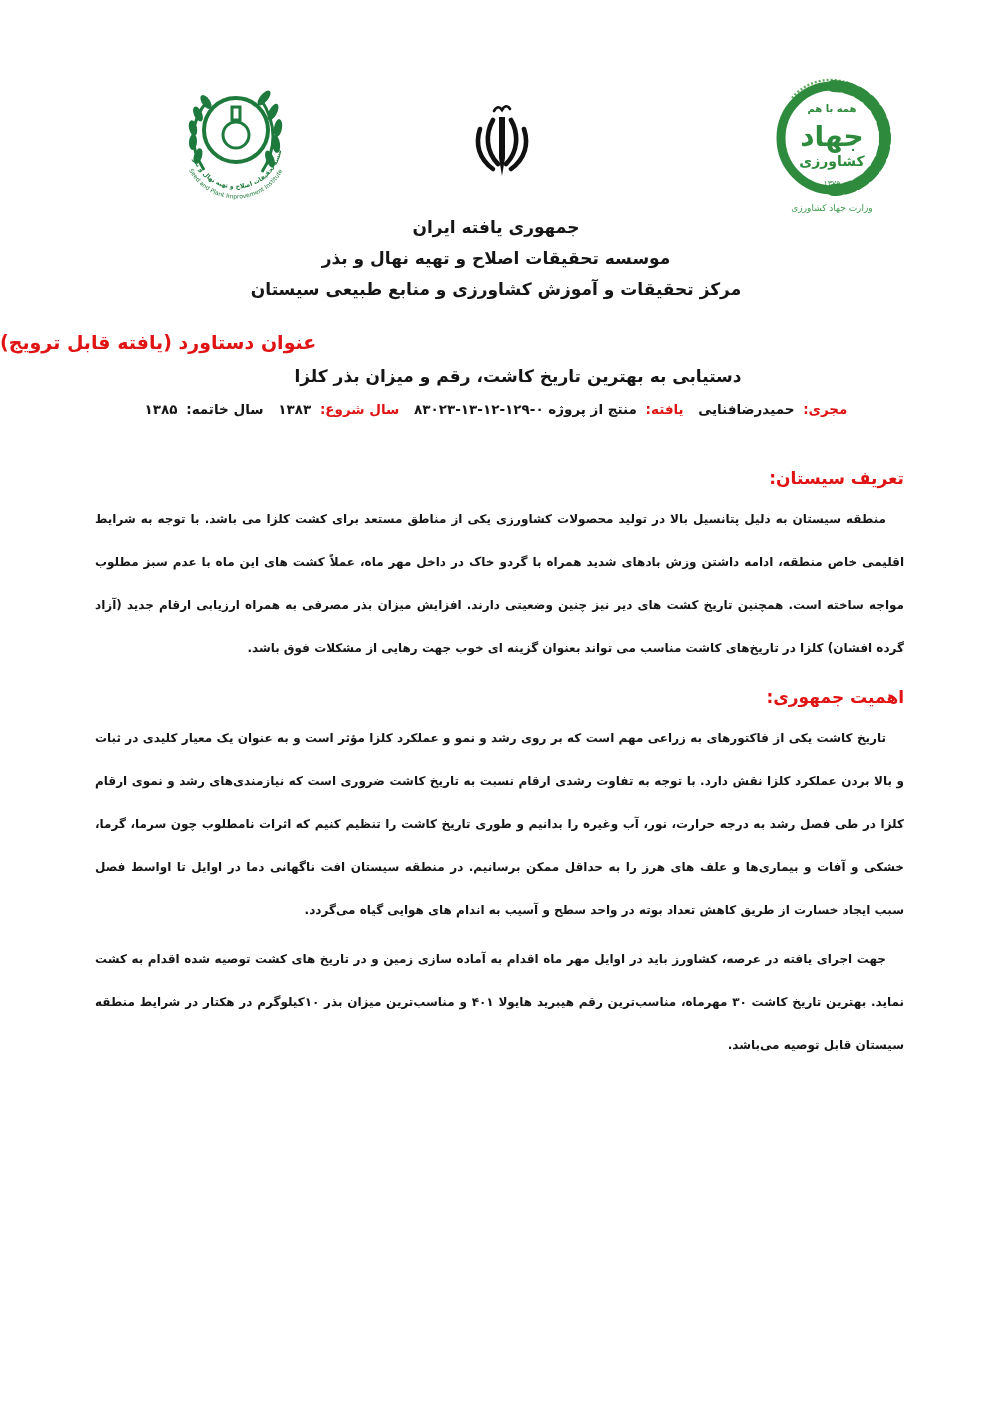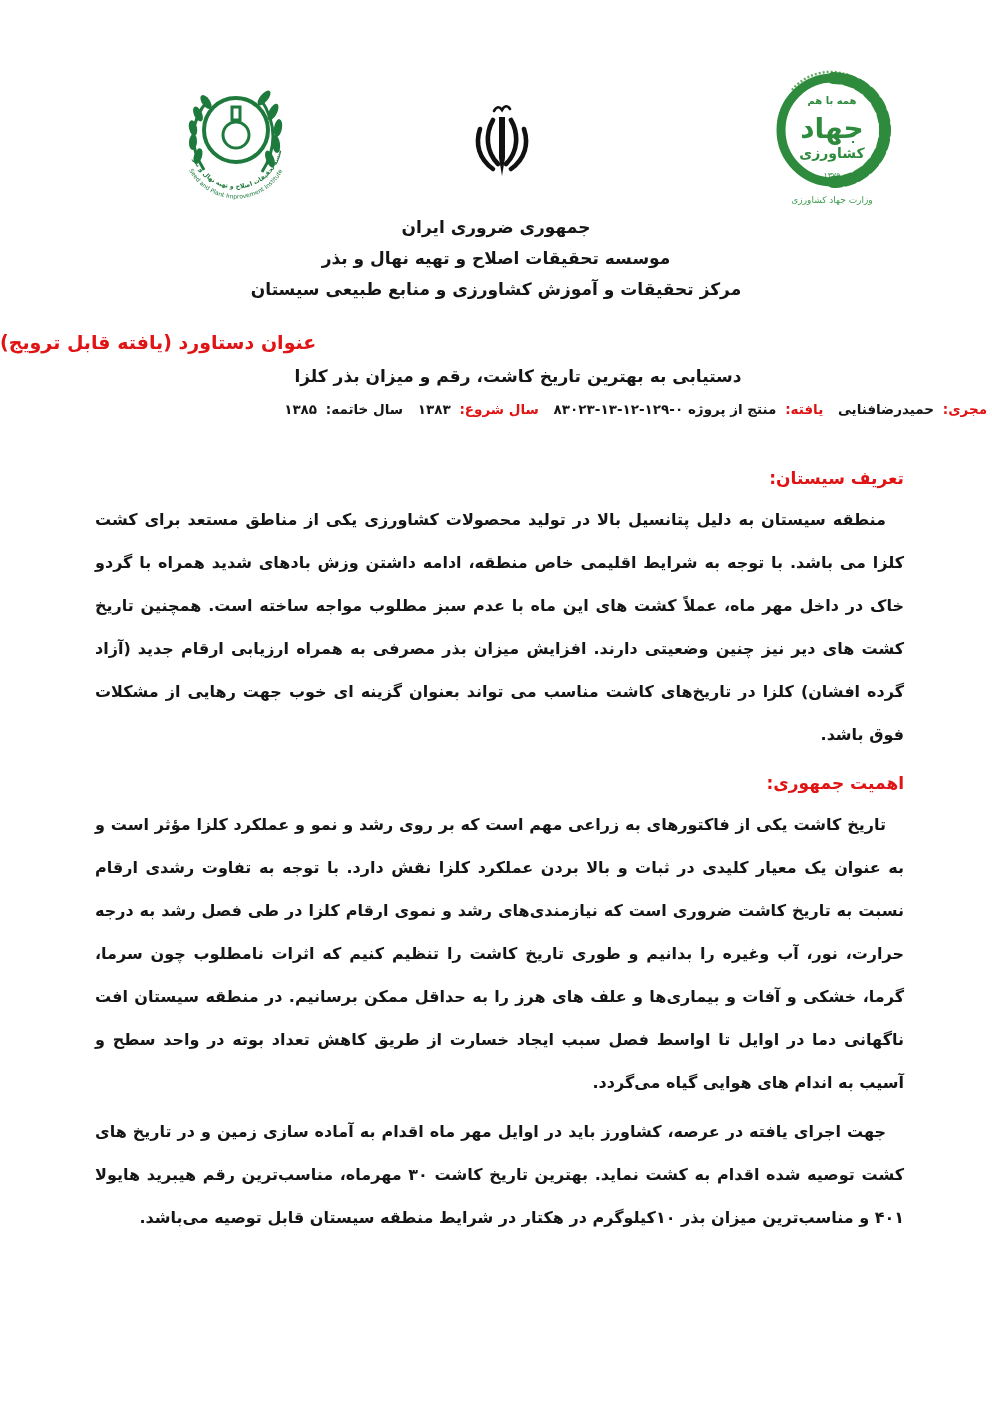--- a/index.html
+++ b/index.html
@@ -10,21 +10,21 @@
     height: 1403px;
     margin: 0 auto;
     background: #ffffff;
     overflow: hidden;
     font-family: "DejaVu Sans", sans-serif;
   }
   
   .logo { position: absolute; }
   .logo-left   { left: 170px; top: 80px;  width: 132px; height: 124px; }
   .logo-center { left: 464px; top: 100px; width: 76px;  height: 92px;  }
-  .logo-right  { left: 766px; top: 56px;  width: 134px; height: 152px; }
+  .logo-right  { left: 766px; top: 64px;  width: 134px; height: 152px; }
   
   .header-block {
     padding-top: 212px;
     text-align: center;
     direction: rtl;
     font-weight: bold;
     font-size: 17px;
     line-height: 31px;
     color: #161616;
   }
@@ -40,20 +40,21 @@
     margin-top: 13px;
     text-align: center;
     direction: rtl;
     font-weight: bold;
     font-size: 17px;
     color: #161616;
     padding-left: 44px;
   }
   .meta-line {
     margin-top: 15px;
+    text-align: center;
     direction: rtl;
     font-weight: bold;
     font-size: 13.5px;
     color: #161616;
     white-space: nowrap;
   }
   .meta-line .pair { margin: 0 5px; }
   .meta-line .lbl-red { color: #e01414; }
   .meta-line .lbl-black { color: #161616; }
   .meta-line .val { color: #161616; margin-right: 4px; }
@@ -66,21 +67,21 @@
   }
   .section-heading {
     color: #e01414;
     font-size: 17px;
     font-weight: bold;
     line-height: 30px;
     margin: 12px 0 5px 0;
     text-align: right;
   }
   .section-body {
-    font-size: 16px;
+    font-size: 12px;
     font-weight: bold;
     line-height: 43px;
     text-indent: 18px;
     margin-bottom: 6px;
   }
 </style>
 </head>
 <body>
 
 <div class="page">
@@ -148,21 +149,21 @@
 
       <text x="66" y="48" text-anchor="middle" font-size="10" font-weight="bold" fill="#2e8b3d">همه با هم</text>
       <text x="66" y="82" text-anchor="middle" font-size="28" font-weight="bold" fill="#2e8b3d">جهاد</text>
       <text x="66" y="102" text-anchor="middle" font-size="14" font-weight="bold" fill="#2e8b3d">کشاورزی</text>
       <text x="66" y="122" text-anchor="middle" font-size="8" fill="#2e8b3d">۱۳۷۹</text>
       <text x="66" y="147" text-anchor="middle" font-size="9" fill="#3c9a4c">وزارت جهاد کشاورزی</text>
     </svg>
   </div>
 
   <div class="header-block">
-    <div>جمهوری ضروری ایران</div>
+    <div>جمهوری یافته ایران</div>
     <div>موسسه تحقیقات اصلاح و تهیه نهال و بذر</div>
     <div>مرکز تحقیقات و آموزش کشاورزی و منابع طبیعی سیستان</div>
   </div>
 
   <div class="doc-title">عنوان دستاورد (یافته قابل ترویج)</div>
   <div class="doc-subtitle">دستیابی به بهترین تاریخ کاشت، رقم و میزان بذر کلزا</div>
 
   <div class="meta-line">
     <span class="pair"><span class="lbl-red">مجری:</span> <span class="val">حمیدرضافنایی</span></span>
     <span class="pair"><span class="lbl-red">یافته:</span> <span class="val">منتج از پروژه ۰-۱۲۹-۱۲-۱۳-۸۳۰۲۳</span></span>

